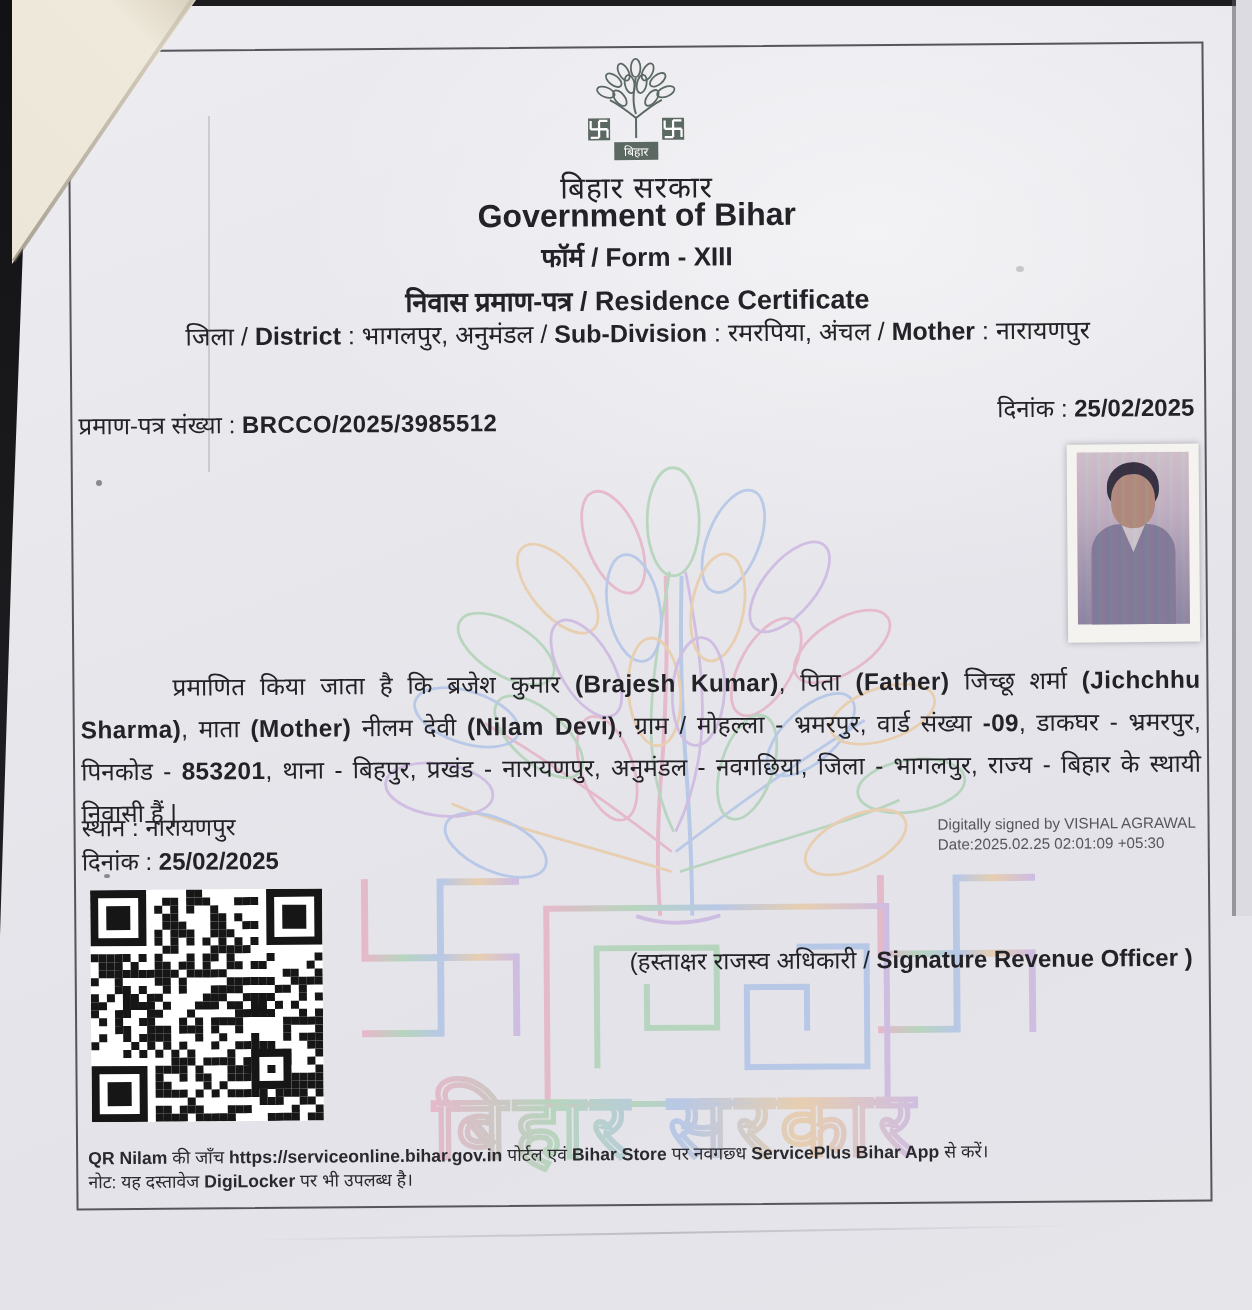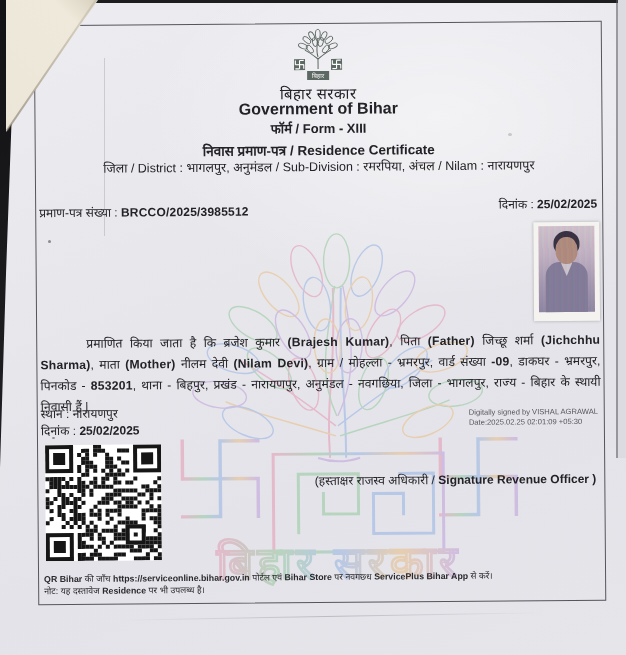--- a/index.html
+++ b/index.html
@@ -32,21 +32,21 @@
   
   .cert{position:absolute;left:36px;top:23px;width:566px;height:578px;
     border:1px solid #55555c;transform:rotate(-0.45deg);color:#232327;}
   .cert .center{position:absolute;left:0;width:100%;text-align:center;}
 
   .gov-hi{top:59px;font-size:15px;letter-spacing:.5px;}
   .gov-en{top:76px;font-size:16px;font-weight:bold;}
   .form-line{top:95px;font-size:13px;font-weight:bold;}
   .title-line{top:117px;font-size:13.5px;font-weight:bold;}
   .district-line{top:134px;font-size:12.5px;}
-  .district-line b{font-weight:normal;margin-top:24px;}
+  .district-line b{font-weight:bold;margin-top:24px;}
 
   .cert-no{position:absolute;left:3px;top:178px;font-size:12px;}
   .cert-no b{letter-spacing:.2px;}
   .date-top{position:absolute;right:5px;top:173px;font-size:12px;}
 
   .emblem-wrap{position:absolute;left:0;top:3px;width:100%;display:flex;justify-content:center;}
 
   
   .photo{position:absolute;left:497px;top:200px;width:66px;height:99px;background:#f4f3f0;
     box-shadow:0 0 3px rgba(60,60,70,.4);}
@@ -186,21 +186,21 @@
           <rect x="16" y="44" width="22" height="9" fill="#5c6862"></rect>
           <text x="27" y="51" text-anchor="middle" font-size="6" fill="#ffffff" font-family="Liberation Sans, sans-serif" id="emblem-plate-text">बिहार</text>
         </g>
       </svg>
     </div>
 
     <div class="center gov-hi" style="position:absolute">बिहार सरकार</div>
     <div class="center gov-en" style="position:absolute">Government of Bihar</div>
     <div class="center form-line" style="position:absolute">फॉर्म / Form - XIII</div>
     <div class="center title-line" style="position:absolute">निवास प्रमाण-पत्र / Residence Certificate</div>
-    <div class="center district-line" style="position:absolute"><span>जिला / </span><b>District</b><span> : भागलपुर, अनुमंडल / </span><b>Sub-Division</b><span> : रमरपिया, अंचल / </span><b>Nilam</b><span> : नारायणपुर</span></div>
+    <div class="center district-line" style="position:absolute"><span>जिला / </span><b>District</b><span> : भागलपुर, अनुमंडल / </span><b>Sub-Division</b><span> : रमरपिया, अंचल / </span><b>Mother</b><span> : नारायणपुर</span></div>
 
     <div class="cert-no">
       <span>प्रमाण-पत्र संख्या : </span><b>BRCCO/2025/3985512</b>
     </div>
     <div class="date-top">
       <span>दिनांक : </span><b>25/02/2025</b>
     </div>
 
     <div class="photo">
       <div class="photo-inner">
@@ -552,22 +552,22 @@
           <rect x="88" y="88" width="4" height="4" fill="#161616"></rect>
         </svg></div>
 
     <div class="dsig">
       <div>Digitally signed by VISHAL AGRAWAL</div>
       <div>Date:2025.02.25 02:01:09 +05:30</div>
     </div>
 
     <div class="officer-line"><span>(हस्ताक्षर राजस्व अधिकारी / </span><b>Signature Revenue Officer )</b></div>
 
-    <div class="foot1"><b>QR Bihar</b><span> की जाँच </span><b>https://serviceonline.bihar.gov.in</b><span> पोर्टल एवं </span><b>Bihar Store</b><span> पर नवगछ्ध </span><b>ServicePlus Bihar App</b><span> से करें।</span></div>
-    <div class="foot2"><span>नोट: यह दस्तावेज </span><b>Residence</b><span> पर भी उपलब्ध है।</span></div>
+    <div class="foot1"><b>QR Nilam</b><span> की जाँच </span><b>https://serviceonline.bihar.gov.in</b><span> पोर्टल एवं </span><b>Bihar Store</b><span> पर नवगछ्ध </span><b>ServicePlus Bihar App</b><span> से करें।</span></div>
+    <div class="foot2"><span>नोट: यह दस्तावेज </span><b>DigiLocker</b><span> पर भी उपलब्ध है।</span></div>
   </div>
 
   <div class="edge-top"></div>
   <div class="edge-left"></div>
   <div class="page-edge-right-light"></div>
   <div class="page-edge-right"></div>
   <div class="fold-corner"></div>
   <div class="fold-crease"></div>
   <div class="crease-vert"></div>
   <div class="bottom-crease"></div>

